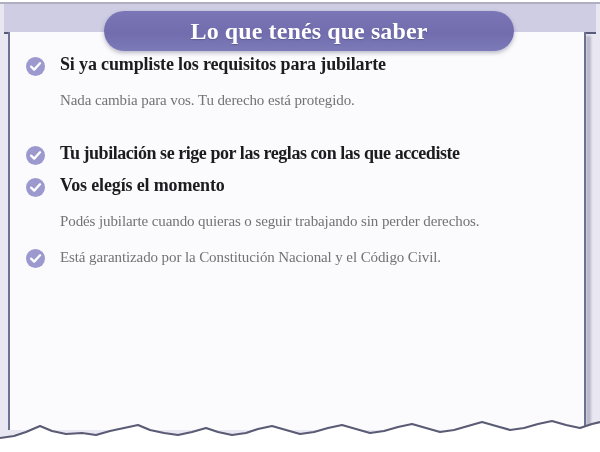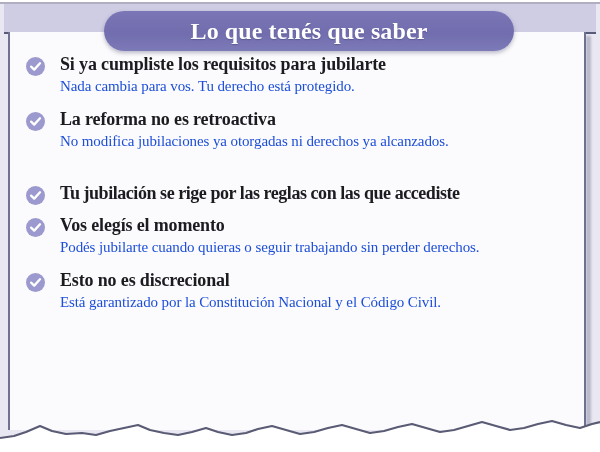--- a/index.html
+++ b/index.html
@@ -146,25 +146,25 @@
   .item-title {
     font-size: 18px;
     font-weight: bold;
     color: #1b1b20;
     line-height: 19px;
     letter-spacing: -0.15px;
     white-space: nowrap;
   }
   .item-body {
     font-size: 15px;
-    color: #1d4ed8;
+    color: #737373;
     line-height: 20.5px;
     letter-spacing: -0.1px;
     max-width: 530px;
-    margin-top: 2px;
+    margin-top: 16px;
   }
   .item.wide .item-title { letter-spacing: -0.45px; margin-top: 33px; }
 </style>
 </head>
 <body>
 
 <div id="scene">
 
   <div class="page-backdrop"></div>
   <div class="top-rule2"></div>
@@ -184,30 +184,20 @@
       <span class="check-icon">
         <svg width="19" height="19" viewBox="0 0 19 19">
           <circle cx="9.5" cy="9.5" r="9.5" fill="#9c99cf"></circle>
           <path d="M5.1 9.6 L8.2 12.6 L14.0 6.3" stroke="#ffffff" stroke-width="2.3" fill="none" stroke-linecap="round" stroke-linejoin="round"></path>
         </svg>
       </span>
       <div class="item-title">Si ya cumpliste los requisitos para jubilarte</div>
       <div class="item-body">Nada cambia para vos. Tu derecho está protegido.</div>
     </div>
 
-    <div class="item">
-      <span class="check-icon">
-        <svg width="19" height="19" viewBox="0 0 19 19">
-          <circle cx="9.5" cy="9.5" r="9.5" fill="#9c99cf"></circle>
-          <path d="M5.1 9.6 L8.2 12.6 L14.0 6.3" stroke="#ffffff" stroke-width="2.3" fill="none" stroke-linecap="round" stroke-linejoin="round"></path>
-        </svg>
-      </span>
-      <div class="item-title">La reforma no es retroactiva</div>
-      <div class="item-body">No modifica jubilaciones ya otorgadas ni derechos ya alcanzados.</div>
-    </div>
 
     <div class="item wide">
       <span class="check-icon">
         <svg width="19" height="19" viewBox="0 0 19 19">
           <circle cx="9.5" cy="9.5" r="9.5" fill="#9c99cf"></circle>
           <path d="M5.1 9.6 L8.2 12.6 L14.0 6.3" stroke="#ffffff" stroke-width="2.3" fill="none" stroke-linecap="round" stroke-linejoin="round"></path>
         </svg>
       </span>
       <div class="item-title">Tu jubilación se rige por las reglas con las que accediste</div>
     </div>
@@ -223,21 +213,20 @@
       <div class="item-body">Podés jubilarte cuando quieras o seguir trabajando sin perder derechos.</div>
     </div>
 
     <div class="item">
       <span class="check-icon">
         <svg width="19" height="19" viewBox="0 0 19 19">
           <circle cx="9.5" cy="9.5" r="9.5" fill="#9c99cf"></circle>
           <path d="M5.1 9.6 L8.2 12.6 L14.0 6.3" stroke="#ffffff" stroke-width="2.3" fill="none" stroke-linecap="round" stroke-linejoin="round"></path>
         </svg>
       </span>
-      <div class="item-title">Esto no es discrecional</div>
       <div class="item-body">Está garantizado por la Constitución Nacional y el Código Civil.</div>
     </div>
 
   </div>
 
   <div class="torn-edge">
     <svg width="600" height="38" viewBox="0 0 600 38">
       <path d="M0,38 L0,24 L14,22 L26,18 L40,12 L52,17 L66,20 L82,19 L96,21
                L110,17 L124,14 L138,11 L150,16 L164,19 L178,21 L192,18
                L206,14 L218,18 L232,21 L246,19 L258,15 L272,12 L286,16

